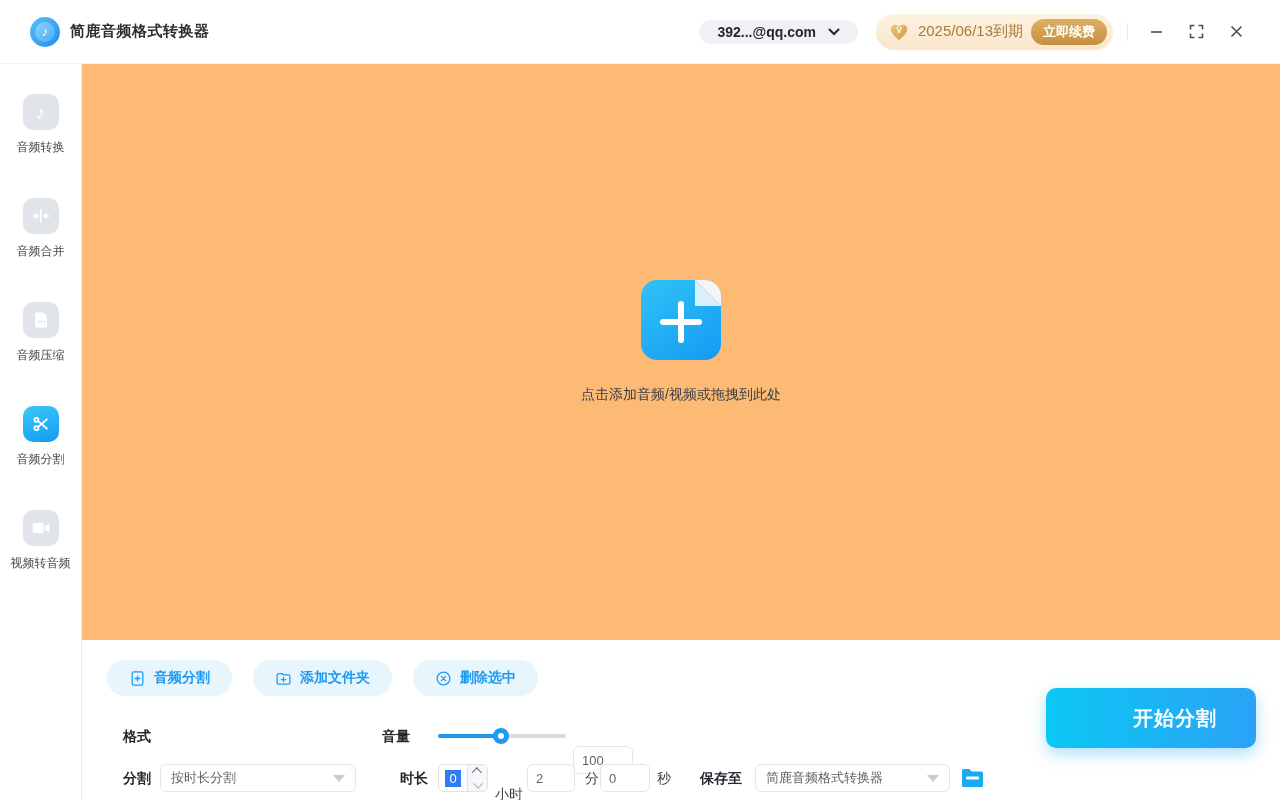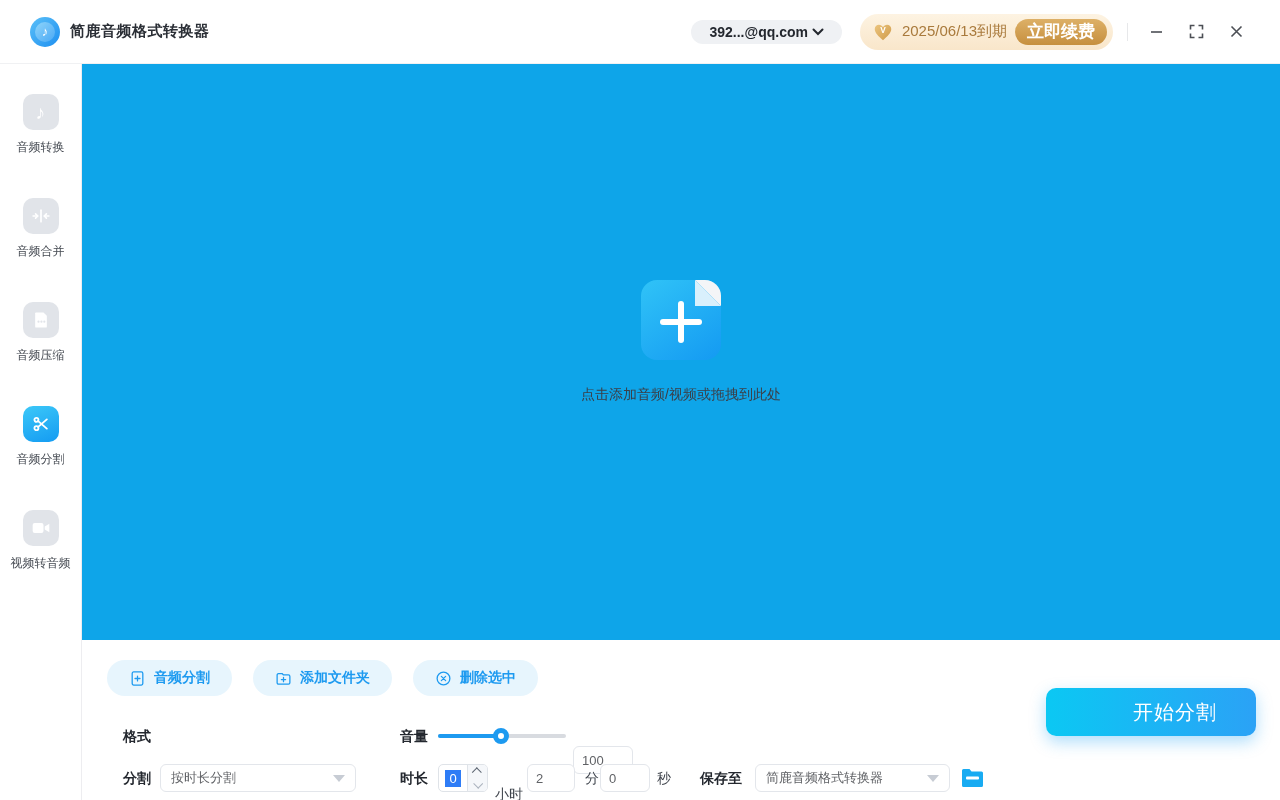--- a/index.html
+++ b/index.html
@@ -14,32 +14,32 @@
   .logo { width:30px; height:30px; border-radius:50%;
           background:linear-gradient(135deg,#5bc0f8,#1e8ff0);
           display:flex; align-items:center; justify-content:center; position:relative; }
   .logo .inner { width:20px; height:20px; border-radius:50%;
           background:linear-gradient(135deg,#8ed4fa,#4aa9f5);
           display:flex; align-items:center; justify-content:center;
           color:#fff; font-size:13px; line-height:1; }
   .app-title { font-size:15px; color:#2b2f36; font-weight:700; letter-spacing:.5px; }
   .topbar-right { margin-left:auto; display:flex; align-items:center; margin-right:24px; }
 
-  .account-pill { display:flex; align-items:center; gap:4px; background:#eff1f4;
+  .account-pill { display:flex; align-items:center; gap:12px; background:#eff1f4;
           border-radius:18px; height:24px; padding:0 18px; cursor:pointer; }
   .account-pill span { font-size:14px; font-weight:700; color:#23272e; }
 
   .vip-badge { display:flex; align-items:center; height:36px; margin-left:18px;
           background:linear-gradient(180deg,#fdf3e2,#f9e6ca); border-radius:18px;
           padding:0 6px 0 12px; gap:8px; }
   .vip-heart { width:22px; height:22px; position:relative; display:inline-block; }
   .vip-heart svg { width:22px; height:22px; }
   .vip-expiry { font-size:15px; color:#a97a3c; }
   .renew-btn { border:none; cursor:pointer; height:26px; padding:0 12px; border-radius:14px;
-          background:linear-gradient(180deg,#ddb067,#c68f3e); color:#fff; font-size:17px;
+          background:linear-gradient(180deg,#ddb067,#c68f3e); color:#fff; font-size:13px;
           font-weight:700; font-family:inherit; }
 
   .win-sep { width:1px; height:18px; background:#e7e8ea; margin:0 8px 0 14px; }
   .win-btn { width:40px; height:40px; border:none; background:transparent; cursor:pointer;
           display:inline-flex; align-items:center; justify-content:center; }
   .win-btn svg { width:15px; height:15px; stroke:#4c4f55; stroke-width:1.6; fill:none; }
 
   
   .sidebar { position:absolute; top:64px; left:0; width:82px; bottom:0; background:#fff;
           border-right:1px solid #ededf0; display:flex; flex-direction:column; align-items:center; z-index:4; }
@@ -47,21 +47,21 @@
           cursor:pointer; margin-top:42px; }
   .side-item:first-child { margin-top:30px; }
   .side-icon { width:36px; height:36px; border-radius:10px; background:#e1e4e9;
           display:flex; align-items:center; justify-content:center; color:#fff; }
   .side-item.active .side-icon { background:linear-gradient(160deg,#3cc8f8,#149bf2); }
   .side-icon svg { width:20px; height:20px; }
   .side-icon .note { font-size:19px; line-height:1; color:#fff; }
   .side-label { font-size:12px; color:#454a52; white-space:nowrap; }
 
   
-  .content { position:absolute; top:64px; left:82px; right:0; height:576px; background:#0ea5e9;
+  .content { position:absolute; top:64px; left:82px; right:0; height:576px; background:#fdba74;
           display:flex; align-items:center; justify-content:center; }
   .dropzone { display:flex; flex-direction:column; align-items:center; cursor:pointer; margin-top:-20px; }
   .add-icon { width:80px; height:80px; border-radius:16px; position:relative; overflow:hidden;
           background:linear-gradient(145deg,#30c3f7,#149af2); }
   .fold-bg { position:absolute; top:0; right:0; width:0; height:0;
           border-top:26px solid #f4f5f7; border-left:26px solid transparent; }
   .fold { position:absolute; top:0; right:0; width:0; height:0;
           border-bottom:26px solid #d9f0fc; border-right:26px solid transparent; }
   .plus-v, .plus-h { position:absolute; background:#fff; border-radius:3px; }
   .plus-v { width:6px; height:42px; left:37px; top:21px; }
@@ -108,22 +108,22 @@
           display:flex; flex-direction:column; }
   .spin-up, .spin-down { flex:1; display:flex; align-items:center; justify-content:center; cursor:pointer; }
   .chev { width:7px; height:7px; border-left:1.5px solid #5c6470; border-top:1.5px solid #5c6470; }
   .spin-up .chev { transform:rotate(45deg) translateY(1px); }
   .spin-down .chev { transform:rotate(225deg) translateY(1px); border-color:#aab2bd; }
 
   .folder-btn { position:absolute; left:878px; top:124px; width:26px; height:28px; border:none;
           background:transparent; cursor:pointer; display:flex; align-items:center; justify-content:center; }
   .folder-btn svg { width:24px; height:22px; }
 
-  .start-btn { position:absolute; left:964px; top:48px; width:210px; height:48px; border:none;
-          border-radius:10px; cursor:pointer; color:#fff; font-size:20px; font-weight:400;
+  .start-btn { position:absolute; left:964px; top:48px; width:210px; height:60px; border:none;
+          border-radius:10px; cursor:pointer; color:#fff; font-size:20px; font-weight:700;
           font-family:inherit; letter-spacing:1px;
           background:linear-gradient(90deg,#0bc8f3,#2ba2f6);
           box-shadow:0 6px 16px rgba(30,160,243,.35);padding-left:48px; }
 </style>
 </head>
 <body>
 
 <div class="window">
 
   <header class="topbar">
@@ -259,21 +259,21 @@
         <svg viewBox="0 0 24 24">
           <circle cx="12" cy="12" r="9"></circle>
             <path d="M9 9l6 6M15 9l-6 6"></path>
         </svg>
         <span>删除选中</span>
       </button>
     </div>
 
     <span class="flabel" style="left:41px; top:82px;">格式</span>
 
-    <span class="flabel" style="left:318px; top:82px;">音量</span>
+    <span class="flabel" style="left:300px; top:82px;">音量</span>
     <div class="slider">
       <span class="track"></span>
       <span class="fill"></span>
       <span class="handle"></span>
     </div>
     <input class="num-input" style="left: 491px; top: 82px; width: 60px; margin-top: 24px;" value="100">
 
     <span class="flabel" style="left:41px; top:124px;">分割</span>
     <div class="select-box" style="left:78px; top:124px; width:196px;">
       <span class="sel-text">按时长分割</span>

